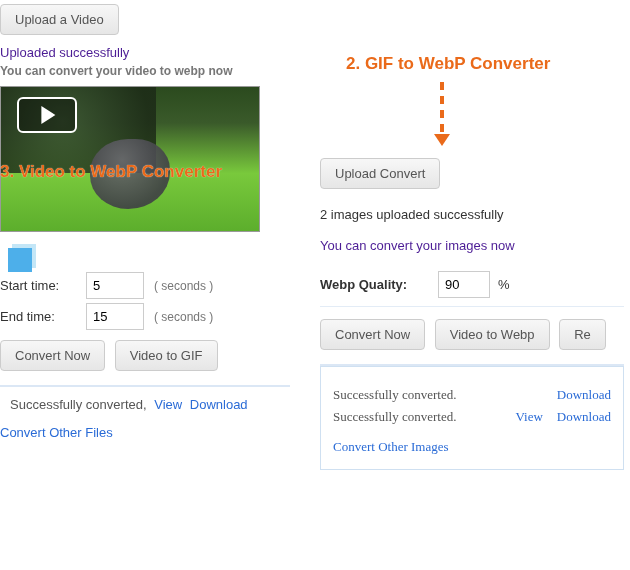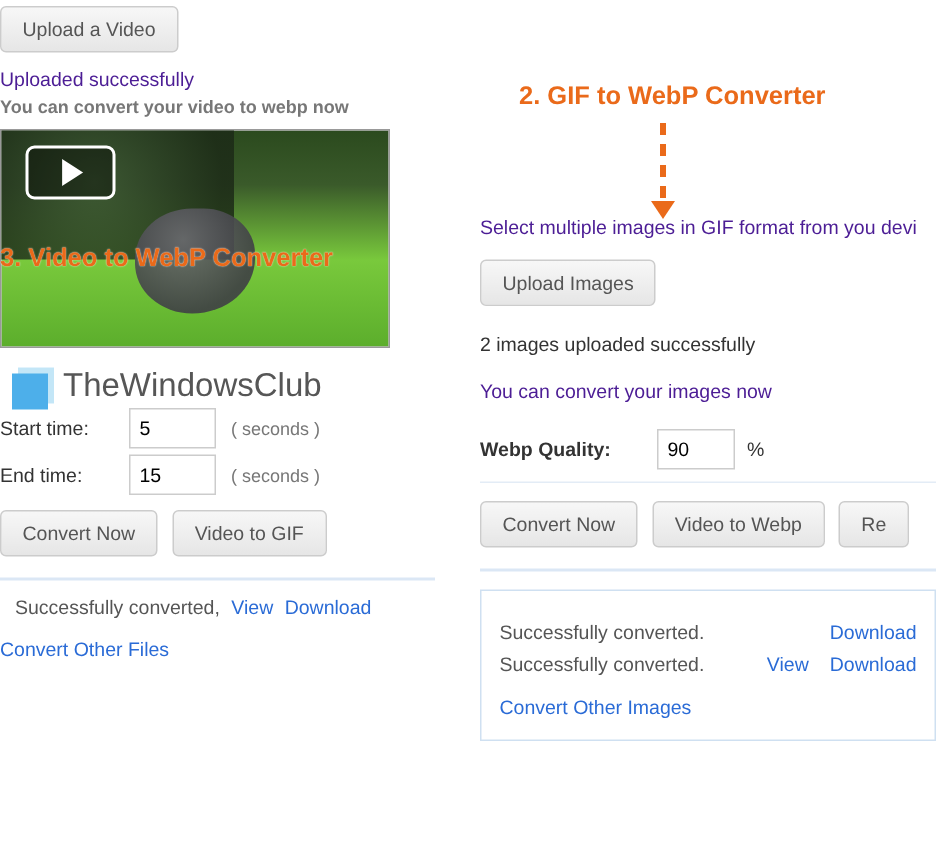--- a/index.html
+++ b/index.html
@@ -125,21 +125,21 @@
     margin-right:4px; transform: translateY(4px);
   }
 
   .sep { border-top: 2px solid #dbe7f5; margin-top: 10px; }
   .sep-thin { border-top: 1px solid #e3ecf6; margin-top: 8px; }
   .result { margin-top: 10px; color:#555; font-size:13px;margin-left:10px; }
   .result .link { margin-left: 4px; }
   .result-box {
     border: 1px solid #cfe0f1;
     padding: 14px 12px;
-    margin-top: 12px;
+    font-family: Liberation Serif, serif;
   }
   .result-row { display:flex; justify-content: space-between; align-items:center; margin:6px 0; }
   .result-row .left { color:#555; }
   .result-row .links { display:flex; gap:14px; }
 </style>
 </head>
 <body>
 
 <div class="col-left">
   <button class="btn">Upload a Video</button>
@@ -177,24 +177,23 @@
     <span class="link">View</span>
     <span class="link">Download</span>
   </div>
   <div style="margin-top:13px">
     <span class="link">Convert Other Files</span>
   </div>
 </div>
 
 <div class="col-right">
   <div style="height:144px"></div>
-  <div class="muted" style="font-size:13px">Select multiple images in GIF format from you devi</div>
 
   <div style="margin-top:10px">
-    <button class="btn">Upload Images</button>
+    <button class="btn">Upload Convert</button>
   </div>
 
   <div style="margin-top:14px; color:#333">2 images uploaded successfully</div>
   <div class="muted" style="margin-top:16px">You can convert your images now</div>
 
   <div class="row" style="margin-top:18px">
     <span class="label-bold2">Webp Quality:</span>
     <input class="input" style="width: 52px;" value="90">
     <span>%</span>
   </div>
@@ -228,14 +227,13 @@
     </div>
   </div>
 </div>
 
 <div class="annot annot1">3. Video to WebP Converter</div>
 <div class="annot annot2">2. GIF to WebP Converter</div>
 <div class="arrow"></div>
 
 <div class="watermark">
   <span class="twc-sq"></span>
-  <span class="wm-text">TheWindowsClub</span>
 </div>
 
 </body></html>

